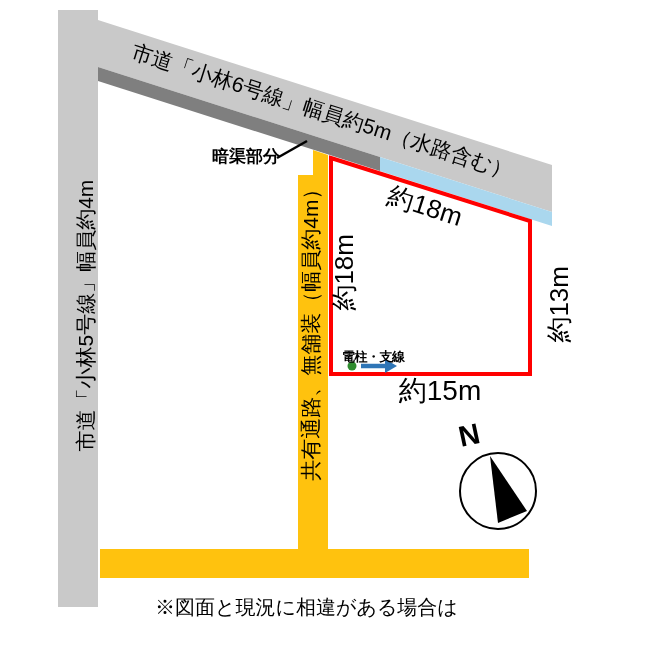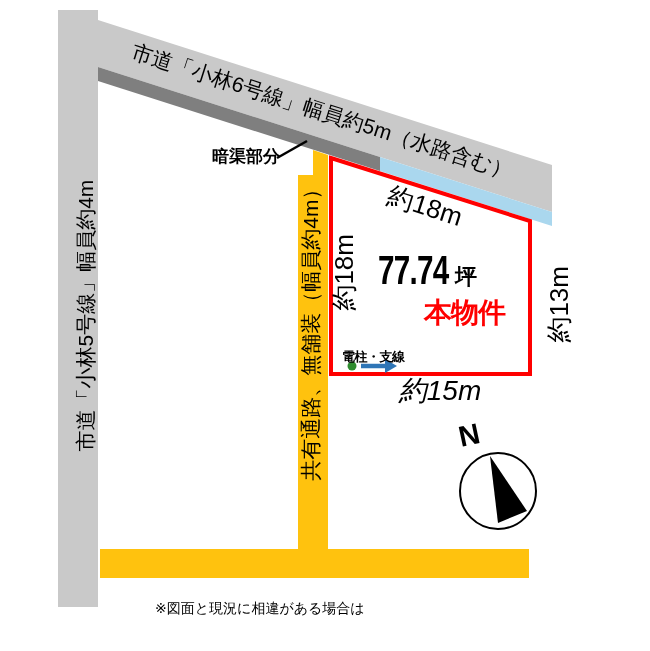--- a/index.html
+++ b/index.html
@@ -14,28 +14,28 @@
   .dim{font-size:26px;font-weight:500;}
   .diag{transform:rotate(17.7deg);transform-origin:left top;}
   .diag-c{transform:rotate(17.7deg);transform-origin:center center;}
   #road6-label{left:118px;top:34px;width:436px;}
   #road5-label{left:-55px;top:304px;width:282px;}
   #passage-label{left:151px;top:318px;width:320px;}
   #culvert-label{left:212px;top:148px;font-size:17px;font-weight:bold;}
   #dim-top{left:360px;top:192px;width:130px;text-align:center;}
   #dim-left{left:289px;top:258px;width:110px;text-align:center;}
   #dim-right{left:499px;top:290px;width:120px;text-align:center;}
-  #dim-bottom{left:362px;top:376px;width:156px;text-align:center;font-size:28px;font-style:italic;}
+  #dim-bottom{left:362px;top:376px;width:156px;text-align:center;font-size:28px;}
   #area-label{left:378px;top:248px;display:flex;align-items:baseline;}
   #area-value{font-size:40px;font-weight:bold;display:inline-block;transform:scaleX(.74);transform-origin:left bottom;letter-spacing:-1px;}
   #area-unit{font-size:22px;font-weight:bold;margin-left:-18px;}
   #property-label{left:424px;top:298px;font-size:28px;font-weight:bold;color:#ff0000;letter-spacing:-1px;}
   #pole-label{left:342px;top:341px;font-size:13px;font-weight:bold;letter-spacing:-0.5px;margin-top:9px;}
   #compass-n{left:459px;top:420px;font-size:29px;font-weight:600;transform:rotate(-12deg);}
-  .note{position:absolute;font-size:14px;line-height:21px;}
+  .note{position:absolute;font-size:20px;line-height:21px;font-family:Liberation Mono, monospace;}
   #note-line1{left:155px;top:598px;}
   #note-line2{left:169px;top:620px;}
 </style>
 </head>
 <body>
 
 <div class="canvas">
 
   <svg width="650" height="651" viewBox="0 0 650 651">
 
@@ -70,21 +70,16 @@
 
   <div class="lbl" id="culvert-label">暗渠部分</div>
   <div class="lbl" id="pole-label">電柱・支線</div>
   <div class="lbl" id="compass-n">N</div>
 
   <div class="lbl dim diag-c" id="dim-top">約18m</div>
   <div class="lbl dim rot-ccw" id="dim-left">約18m</div>
   <div class="lbl dim rot-ccw" id="dim-right">約13m</div>
   <div class="lbl dim" id="dim-bottom">約15m</div>
 
-  <div class="lbl" id="area-label">
-    <span id="area-value">77.74</span>
-    <span id="area-unit">坪</span>
-  </div>
-  <div class="lbl" id="property-label">本物件</div>
 
   <div class="note" id="note-line1">※図面と現況に相違がある場合は</div>
 
 </div>
 
 </body></html>

